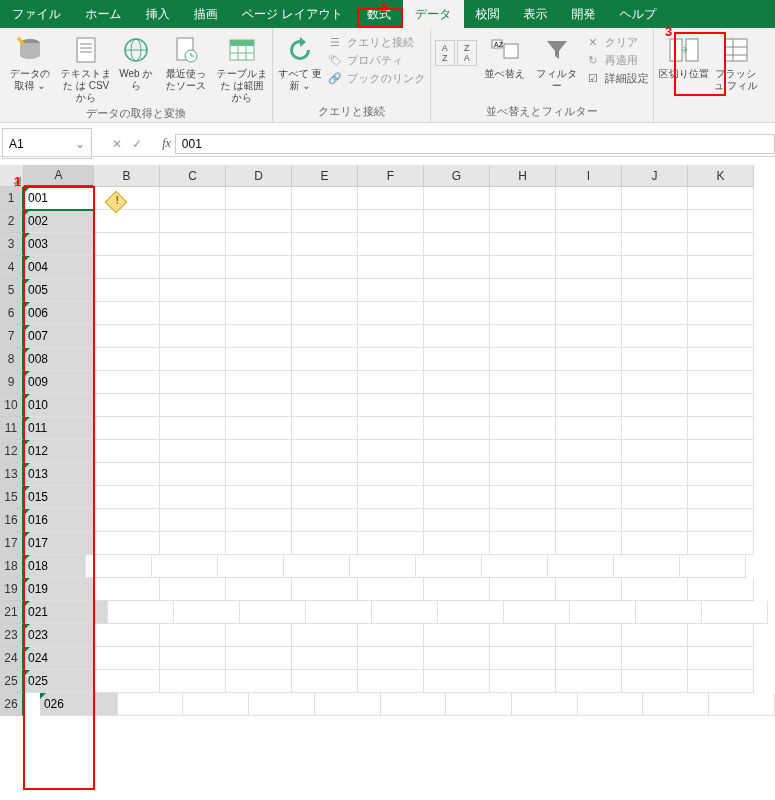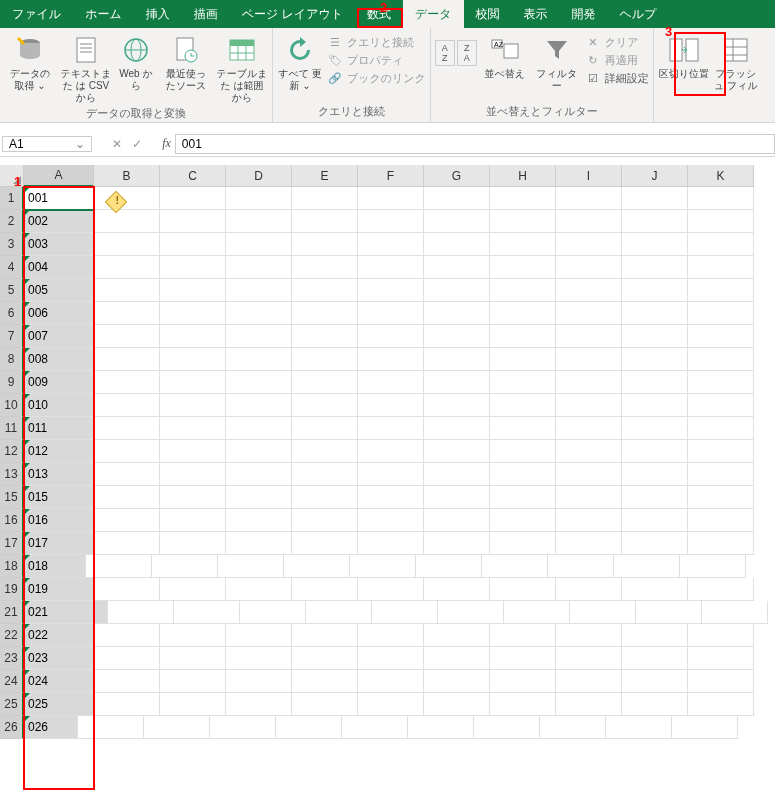--- a/index.html
+++ b/index.html
@@ -13,21 +13,21 @@
   .rgroup-label { font-size: 11px; color: #666; padding: 2px 0 3px 0; }
   .rbtn { display: flex; flex-direction: column; align-items: center; width: 52px; padding-top: 4px; cursor: pointer; }
   .rbtn .ic { width: 32px; height: 32px; display: flex; align-items: center; justify-content: center; }
   .rbtn .lbl { font-size: 10px; text-align: center; line-height: 1.2; color: #444; margin-top: 2px; }
   .smallstack { display: flex; flex-direction: column; gap: 2px; padding-top: 4px; }
   .smallitem { display: flex; align-items: center; gap: 4px; font-size: 11px; color: #999; cursor: pointer; }
   .smallitem .sic { width: 16px; height: 16px; display:flex; align-items:center; justify-content:center; }
   .sortbox { display:flex; gap:2px; padding-top:6px; }
   .sortbtn { width:20px; height:26px; border:1px solid #ccc; font-size:9px; display:flex; flex-direction:column; align-items:center; justify-content:center; color:#555; }
   .namebox-row { display:flex; align-items:center; height:26px; border-bottom:1px solid #d6d6d6; background:#fff; margin-top:8px; }
-  .namebox { width:90px; border:1px solid #ccc; height:16px; padding:3px 6px; font-size:12px; margin-left:2px; display:flex; align-items:center; }
+  .namebox { width:90px; border:1px solid #ccc; height:31px; padding:3px 6px; font-size:12px; margin-left:2px; display:flex; align-items:center; }
   .fx-tools { display:flex; align-items:center; gap:10px; margin-left:20px; color:#999; }
   .fx-label { font-style:italic; font-family:"Times New Roman",serif; color:#555; margin-left:10px; }
   .formula-bar { flex:1; border:1px solid #ccc; height:20px; padding:0 6px; font-size:12px; margin-left:4px; display:flex; align-items:center; }
   .grid-wrap { display:flex; }
   .selectall { width:24px; height:22px; border-right:1px solid #ccc; border-bottom:1px solid #ccc; background:#e6e6e6; position:relative; }
   .selectall::after { content:''; position:absolute; right:2px; bottom:2px; width:0; height:0; border-left:8px solid transparent; border-bottom:8px solid #999; }
   .colheads { display:flex; flex:1; }
   .colhead { height:22px; border-right:1px solid #ccc; border-bottom:1px solid #ccc; background:#e6e6e6; display:flex; align-items:center; justify-content:center; font-size:12px; color:#333; }
   .colhead.sel { background:#d2d2d2; border-bottom:2px solid #107c41; }
   .rows { }
@@ -526,34 +526,20 @@
       <div class="cell" style="width: 66px;"></div>
       <div class="cell" style="width: 66px;"></div>
       <div class="cell" style="width: 66px;"></div>
       <div class="cell" style="width: 66px;"></div>
       <div class="cell" style="width: 66px;"></div>
       <div class="cell" style="width: 66px;"></div>
       <div class="cell" style="width: 66px;"></div>
       <div class="cell" style="width: 66px;"></div>
     </div>
     <div class="row">
-      <div class="rowhead sel">22</div>
-      <div class="cell sel txtmark" style="width: 70px;">022</div>
-      <div class="cell" style="width: 66px;"></div>
-      <div class="cell" style="width: 66px;"></div>
-      <div class="cell" style="width: 66px;"></div>
-      <div class="cell" style="width: 66px;"></div>
-      <div class="cell" style="width: 66px;"></div>
-      <div class="cell" style="width: 66px;"></div>
-      <div class="cell" style="width: 66px;"></div>
-      <div class="cell" style="width: 66px;"></div>
-      <div class="cell" style="width: 66px;"></div>
-      <div class="cell" style="width: 66px;"></div>
-    </div>
-    <div class="row">
       <div class="rowhead sel">23</div>
       <div class="cell sel txtmark" style="width: 70px;">023</div>
       <div class="cell" style="width: 66px;"></div>
       <div class="cell" style="width: 66px;"></div>
       <div class="cell" style="width: 66px;"></div>
       <div class="cell" style="width: 66px;"></div>
       <div class="cell" style="width: 66px;"></div>
       <div class="cell" style="width: 66px;"></div>
       <div class="cell" style="width: 66px;"></div>
       <div class="cell" style="width: 66px;"></div>
@@ -583,21 +569,21 @@
       <div class="cell" style="width: 66px;"></div>
       <div class="cell" style="width: 66px;"></div>
       <div class="cell" style="width: 66px;"></div>
       <div class="cell" style="width: 66px;"></div>
       <div class="cell" style="width: 66px;"></div>
       <div class="cell" style="width: 66px;"></div>
       <div class="cell" style="width: 66px;"></div>
     </div>
     <div class="row">
       <div class="rowhead sel">26</div>
-      <div class="cell sel txtmark" style="width: 54px;">026</div>
+      <div class="cell sel txtmark" style="width: 78px; margin-left: 16px;">026</div>
       <div class="cell" style="width: 66px;"></div>
       <div class="cell" style="width: 66px;"></div>
       <div class="cell" style="width: 66px;"></div>
       <div class="cell" style="width: 66px;"></div>
       <div class="cell" style="width: 66px;"></div>
       <div class="cell" style="width: 66px;"></div>
       <div class="cell" style="width: 66px;"></div>
       <div class="cell" style="width: 66px;"></div>
       <div class="cell" style="width: 66px;"></div>
       <div class="cell" style="width: 66px;"></div>

